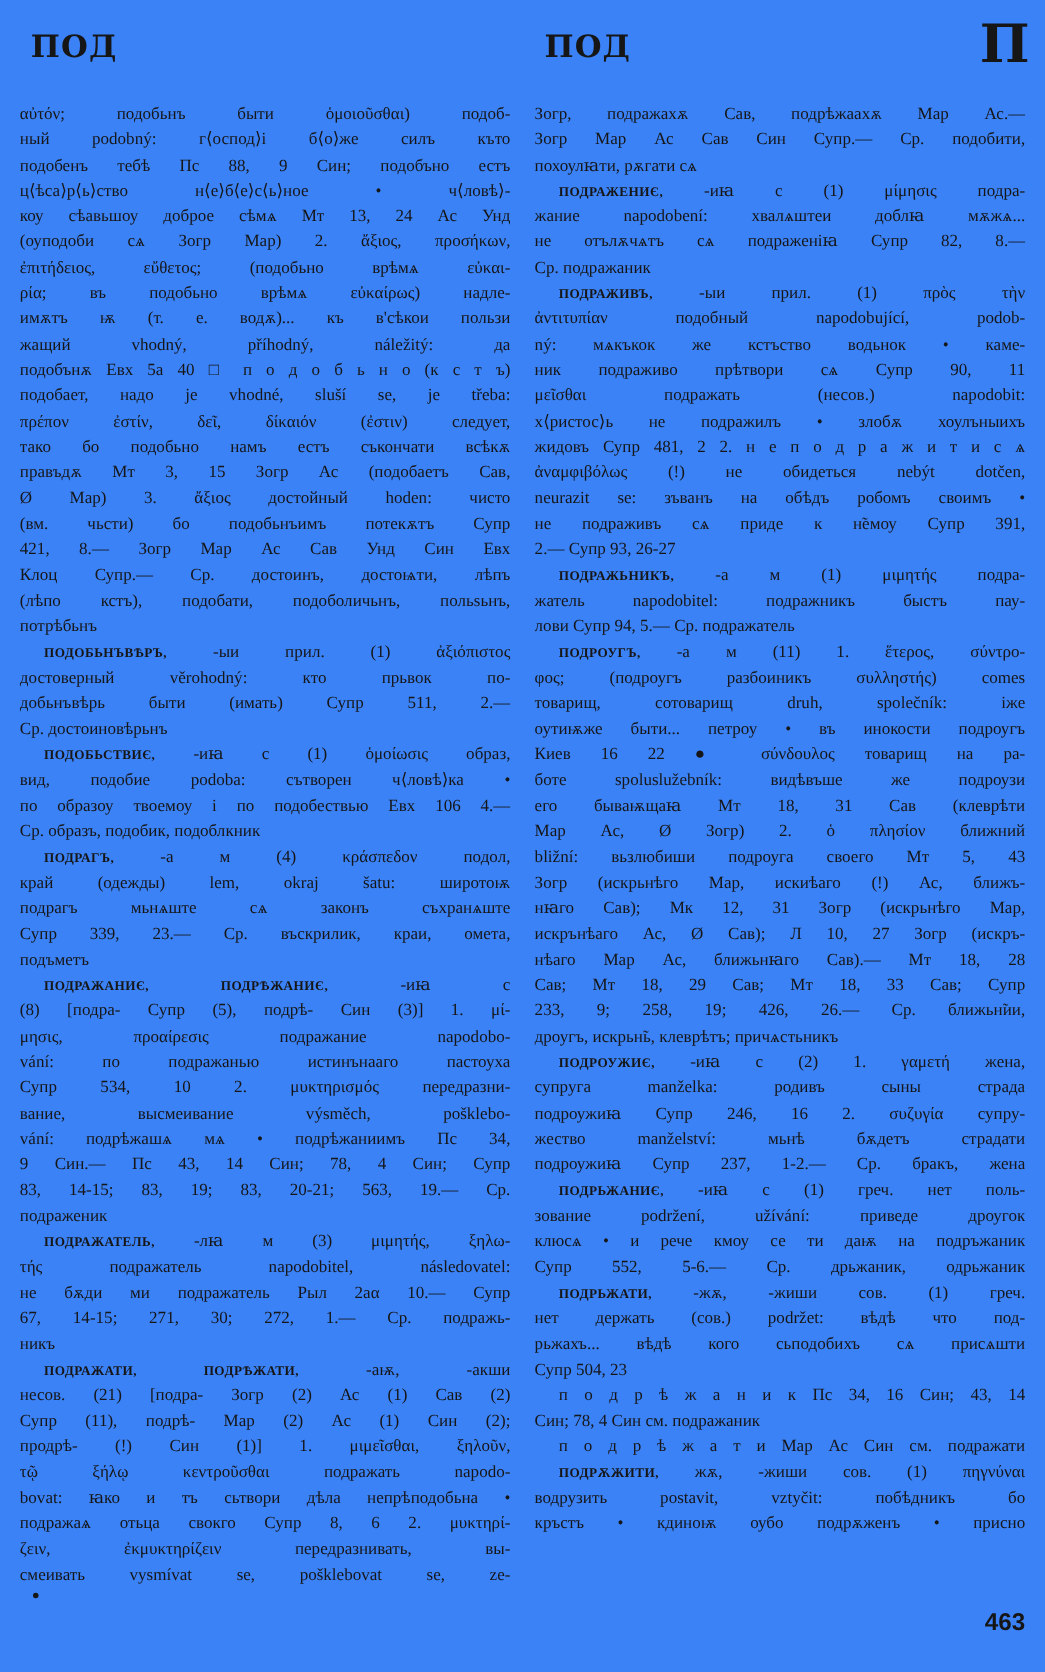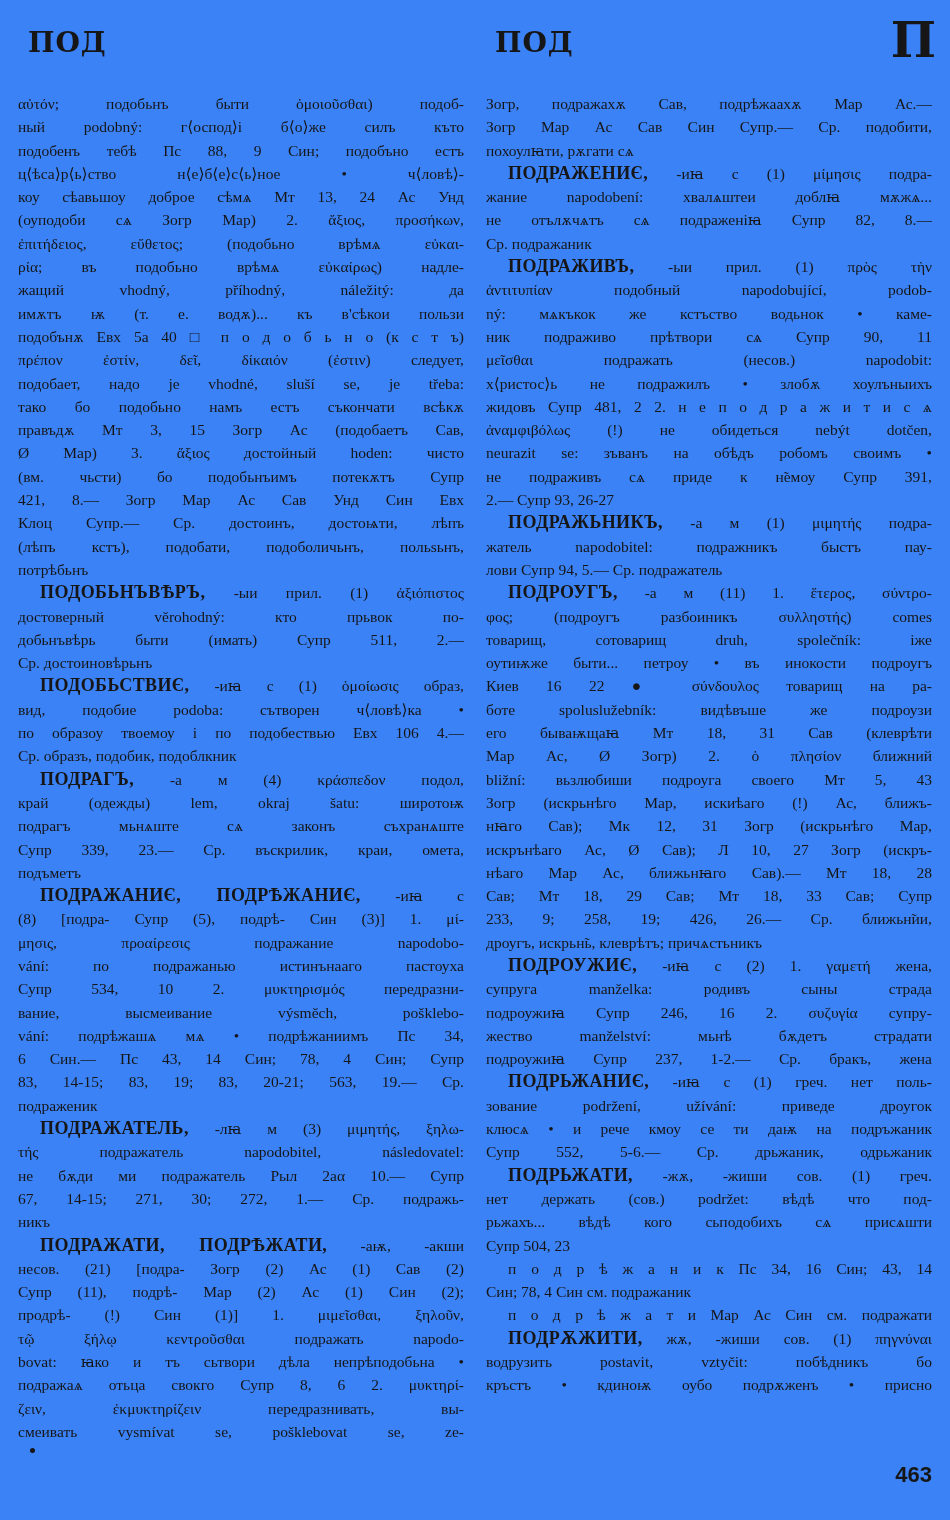--- a/index.html
+++ b/index.html
@@ -40,21 +40,21 @@
     line-height:23.3px;
     white-space:nowrap;
     overflow:hidden;
     text-align:justify;
     text-align-last:justify;
   }
   .line.short{text-align-last:left;}
   .line.ind{padding-left:22px;}
   .hw{
     font-weight:bold;
-    font-size:18px;
+    font-size:12px;
     letter-spacing:0.4px;
   }
   .pageno{
     position:absolute;
     right:18px;top:1462px;
     font-weight:bold;
     font-size:22px;
     font-family:Liberation Sans, sans-serif;
   }
   .ink-dot{
@@ -75,32 +75,32 @@
 
   <div class="col col-left">
       <div class="line">αὐτόν; подобьнъ быти ὁμοιοῦσθαι) подоб-</div>
       <div class="line">ный podobný: г⟨оспод⟩і б⟨о⟩же силъ къто</div>
       <div class="line">подобенъ тебѣ Пс 88, 9 Син; подобъно естъ</div>
       <div class="line">ц⟨ѣса⟩р⟨ь⟩ство н⟨е⟩б⟨е⟩с⟨ь⟩ное • ч⟨ловѣ⟩-</div>
       <div class="line">коу сѣавьшоу доброе сѣмѧ Мт 13, 24 Ас Унд</div>
       <div class="line">(оуподоби сѧ Зогр Мар) 2. ἄξιος, προσήκων,</div>
       <div class="line">ἐπιτήδειος, εὔθετος; (подобьно врѣмѧ εὐκαι-</div>
       <div class="line">ρία; въ подобьно врѣмѧ εὐκαίρως) надле-</div>
+      <div class="line">имѫтъ ѭ (т. е. водѫ)... къ в'сѣкои пользи</div>
       <div class="line">жащий vhodný, příhodný, náležitý: да</div>
-      <div class="line">имѫтъ ѭ (т. е. водѫ)... къ в'сѣкои пользи</div>
       <div class="line">подобънѫ Евх 5а 40 □ п о д о б ь н о (к с т ъ)</div>
+      <div class="line">подобает, надо je vhodné, sluší se, je třeba:</div>
       <div class="line">πρέπον ἐστίν, δεῖ, δίκαιόν (ἐστιν) следует,</div>
-      <div class="line">подобает, надо je vhodné, sluší se, je třeba:</div>
       <div class="line">тако бо подобьно намъ естъ съкончати всѣкѫ</div>
       <div class="line">правъдѫ Мт 3, 15 Зогр Ас (подобаетъ Сав,</div>
       <div class="line">Ø Мар) 3. ἄξιος достойный hoden: чисто</div>
       <div class="line">(вм. чьсти) бо подобьнъимъ потекѫтъ Супр</div>
       <div class="line">421, 8.— Зогр Мар Ас Сав Унд Син Евх</div>
       <div class="line">Клоц Супр.— Ср. достоинъ, достоѩти, лѣпъ</div>
-      <div class="line">(лѣпъ кстъ), подобати, подоболичьнъ, польѕьнъ,</div>
+      <div class="line">(лѣпо кстъ), подобати, подоболичьнъ, польѕьнъ,</div>
       <div class="line short">потрѣбьнъ</div>
       <div class="line ind"><span class="hw">ПОДОБЬНЪВѢРЪ,</span> -ыи прил. (1) ἀξιόπιστος</div>
       <div class="line">достоверный věrohodný: кто прьвок по-</div>
       <div class="line">добьнъвѣрь быти (имать) Супр 511, 2.—</div>
       <div class="line short">Ср. достоиновѣрьнъ</div>
       <div class="line ind"><span class="hw">ПОДОБЬСТВИЄ,</span> -иꙗ с (1) ὁμοίωσις образ,</div>
       <div class="line">вид, подобие podoba: сътворен ч⟨ловѣ⟩ка •</div>
       <div class="line">по образоу твоемоу і по подобествью Евх 106 4.—</div>
       <div class="line short">Ср. образъ, подобик, подоблкник</div>
       <div class="line ind"><span class="hw">ПОДРАГЪ,</span> -а м (4) κράσπεδον подол,</div>
@@ -108,21 +108,21 @@
       <div class="line">подрагъ мьнѧште сѧ законъ съхранѧште</div>
       <div class="line">Супр 339, 23.— Ср. въскрилик, краи, омета,</div>
       <div class="line short">подъметъ</div>
       <div class="line ind"><span class="hw">ПОДРАЖАНИЄ, ПОДРѢЖАНИЄ,</span> -иꙗ с</div>
       <div class="line">(8) [подра- Супр (5), подрѣ- Син (3)] 1. μί-</div>
       <div class="line">μησις, προαίρεσις подражание napodobo-</div>
       <div class="line">vání: по подражанью истинънааго пастоуха</div>
       <div class="line">Супр 534, 10 2. μυκτηρισμός передразни-</div>
       <div class="line">вание, высмеивание výsměch, pošklebo-</div>
       <div class="line">vání: подрѣжашѧ мѧ • подрѣжаниимъ Пс 34,</div>
-      <div class="line">6 Син.— Пс 43, 14 Син; 78, 4 Син; Супр</div>
+      <div class="line">9 Син.— Пс 43, 14 Син; 78, 4 Син; Супр</div>
       <div class="line">83, 14-15; 83, 19; 83, 20-21; 563, 19.— Ср.</div>
       <div class="line short">подраженик</div>
       <div class="line ind"><span class="hw">ПОДРАЖАТЕЛЬ,</span> -лꙗ м (3) μιμητής, ξηλω-</div>
       <div class="line">τής подражатель napodobitel, následovatel:</div>
       <div class="line">не бѫди ми подражатель Рыл 2аα 10.— Супр</div>
       <div class="line">67, 14-15; 271, 30; 272, 1.— Ср. подражь-</div>
       <div class="line short">никъ</div>
       <div class="line ind"><span class="hw">ПОДРАЖАТИ, ПОДРѢЖАТИ,</span> -аѭ, -акши</div>
       <div class="line">несов. (21) [подра- Зогр (2) Ас (1) Сав (2)</div>
       <div class="line">Супр (11), подрѣ- Мар (2) Ас (1) Син (2);</div>

